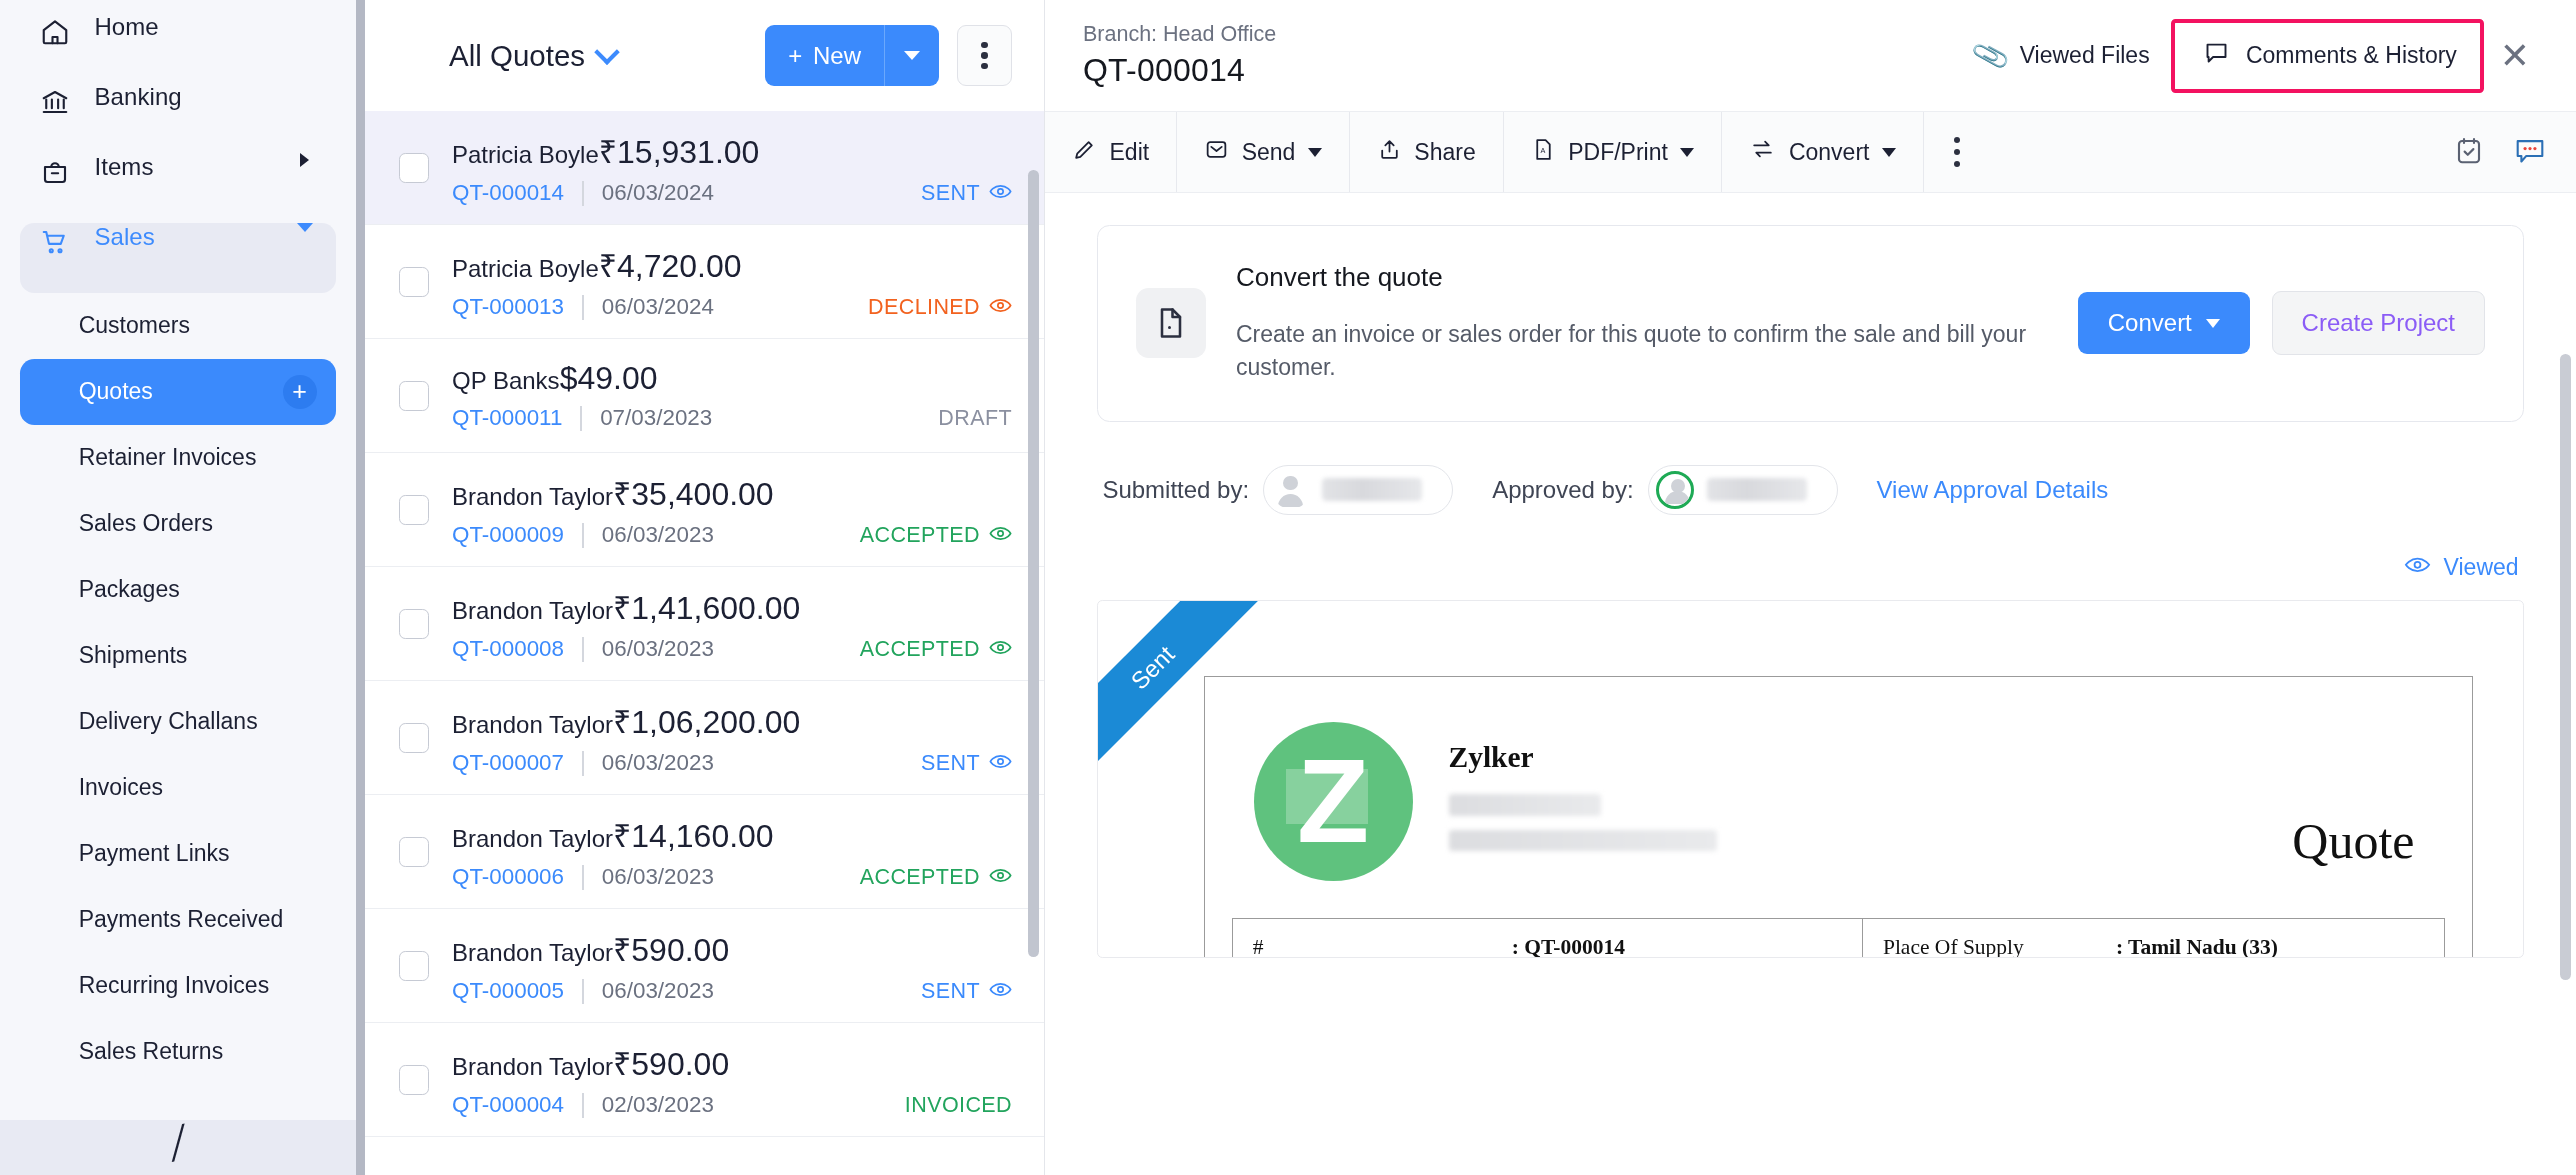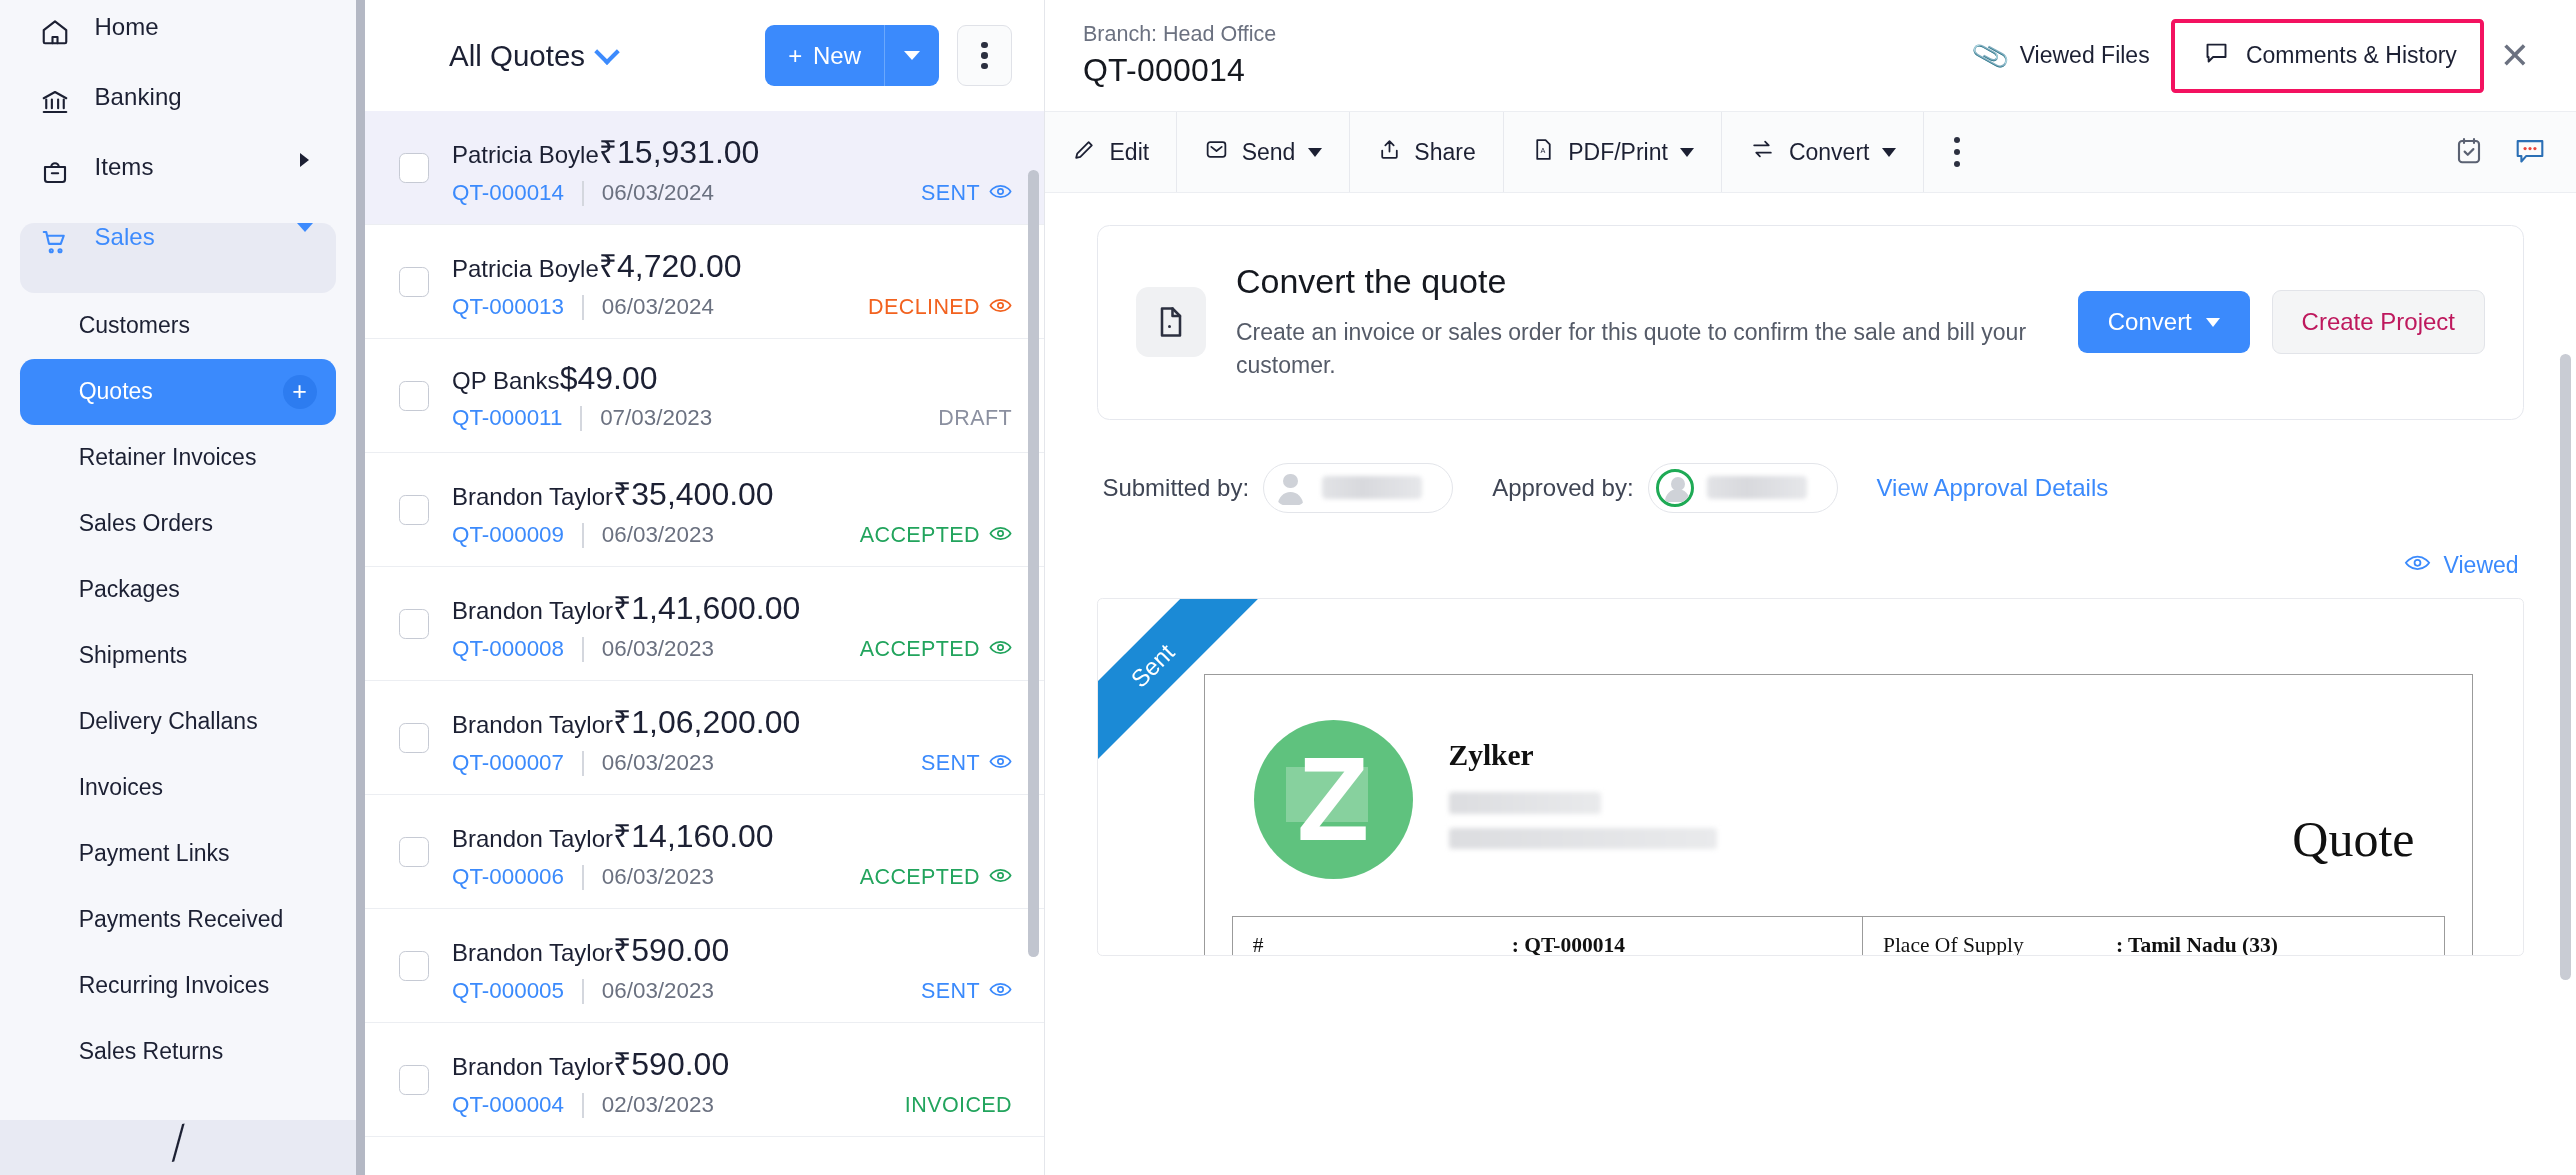--- a/index.html
+++ b/index.html
@@ -179,30 +179,30 @@
   .convert-card {
     border: 1.8px solid #e6e8ee; border-radius: 12.5px;
     display: flex; align-items: center; gap: 30px;
     padding: 36px 38px; background: #fff;
   }
   .cc-icon {
     width: 70px; height: 70px; border-radius: 12.5px; background: #f0f1f3;
     display: flex; align-items: center; justify-content: center; flex: 0 0 70px;
   }
   .cc-text { flex: 1; min-width: 0; }
-  .cc-title { font-size: 34px; color: #15181f; margin-bottom: 15px; }
+  .cc-title { font-size: 26px; color: #15181f; margin-bottom: 25px; }
   .cc-desc { font-size: 23px; color: #555b68; line-height: 1.45; max-width: 877px; }
   .cc-actions { display: flex; align-items: center; gap: 21.5px; }
   .btn-primary {
     background: #3b8afc; color: #fff; font-size: 24px; border-radius: 9px;
     padding: 17px 30px; display: flex; align-items: center; gap: 14.3px; cursor: pointer;
   }
   .btn-primary .cd { width: 0; height: 0; border-top: 9px solid #fff; border-left: 7.2px solid transparent; border-right: 7.2px solid transparent; }
   .btn-ghost {
-    background: #f4f5f6; border: 1.8px solid #e2e4e9; color: #be185d;
+    background: #f4f5f6; border: 1.8px solid #e2e4e9; color: #8b5cf6;
     font-size: 24px; border-radius: 9px; padding: 17px 29px; cursor: pointer;
   }
 
   .approval-row { display: flex; align-items: center; gap: 0px; margin-top: 43px; padding-left: 5.4px;}
   .appr-label { font-size: 24px; color: #3f4554; margin-right: 14.3px; }
   .appr-chip {
     display: flex; align-items: center; gap: 12.5px;
     border: 1.8px solid #e3e5ea; border-radius: 36px; padding: 7.2px 30px 7.2px 7.2px;
     background: #fff; height: 50px;
   }

